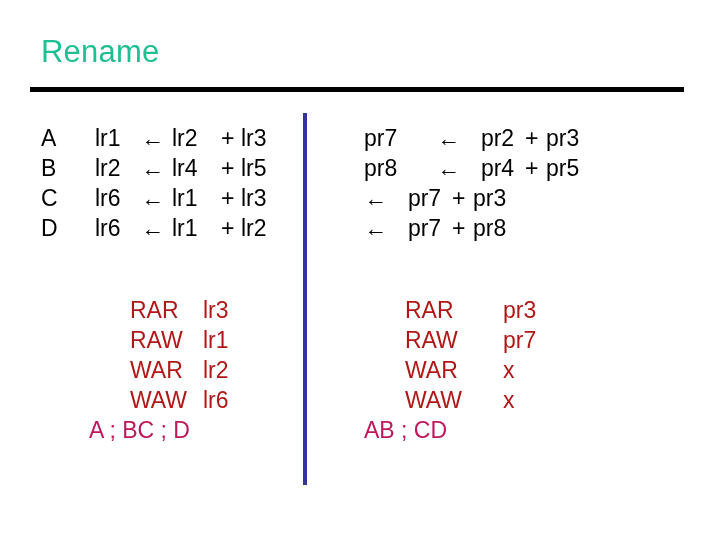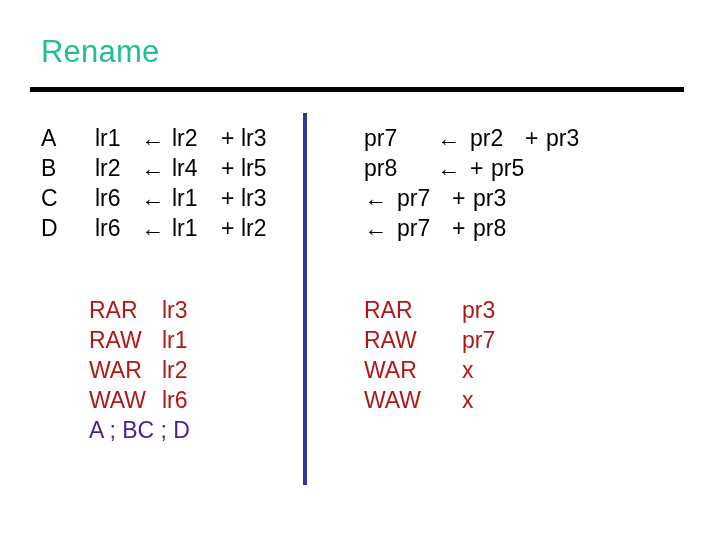--- a/index.html
+++ b/index.html
@@ -77,47 +77,47 @@
   #arch-instructions .c-plus { width: 20px; }
 
   
   #phys-instructions {
     left: 364px;
     top: 123px;
     color: #000000;
   }
   #phys-instructions .c-dst  { width: 73px; }
   #phys-instructions .c-arr  { width: 33px; }
-  #phys-instructions .c-src1 { width: 55px; }
+  #phys-instructions .c-src1 { width: 55px; text-align: center; }
   #phys-instructions .c-plus { width: 21px; }
 
   
   .hazard-block {
     position: absolute;
     font-size: 23px;
     line-height: 30px;
     white-space: nowrap;
     color: #b01818;
   }
   .hazard-row {
     display: flex;
     align-items: baseline;
     height: 30px;
   }
-  .hazard-row .h-label { display: inline-block; }
+  .hazard-row .h-label { display: inline-block; margin-left: 41px; }
   .hazard-row .h-value { display: inline-block; }
 
   #arch-hazards { left: 89px; top: 295px; }
   #arch-hazards .h-label { width: 73px; }
 
   #phys-hazards { left: 364px; top: 295px; }
   #phys-hazards .h-label { width: 98px; }
 
   .order-line {
-    color: #4c1d95;
+    color: #be185d;
     height: 30px;
     white-space: pre;
   }
 </style>
 </head>
 <body>
 
 <div id="slide-title">Rename</div>
 
 <div id="title-rule"></div>
@@ -169,20 +169,21 @@
     <span class="cell c-dst">pr7</span>
     <span class="cell c-arr">←</span>
     <span class="cell c-src1">pr2</span>
     <span class="cell c-plus">+</span>
     <span class="cell c-src2">pr3</span>
   </div>
 
   <div class="code-row">
     <span class="cell c-dst">pr8</span>
     <span class="cell c-arr">←</span>
+    <span class="cell c-src1">pr4</span>
     <span class="cell c-plus">+</span>
     <span class="cell c-src2">pr5</span>
   </div>
 
   <div class="code-row">
     <span class="cell c-arr">←</span>
     <span class="cell c-src1">pr7</span>
     <span class="cell c-plus">+</span>
     <span class="cell c-src2">pr3</span>
   </div>
@@ -227,13 +228,14 @@
     <span class="h-value">pr7</span>
   </div>
   <div class="hazard-row">
     <span class="h-label">WAR</span>
     <span class="h-value">x</span>
   </div>
   <div class="hazard-row">
     <span class="h-label">WAW</span>
     <span class="h-value">x</span>
   </div>
+  <div class="order-line">AB ; CD</div>
 </div>
 
 </body></html>

